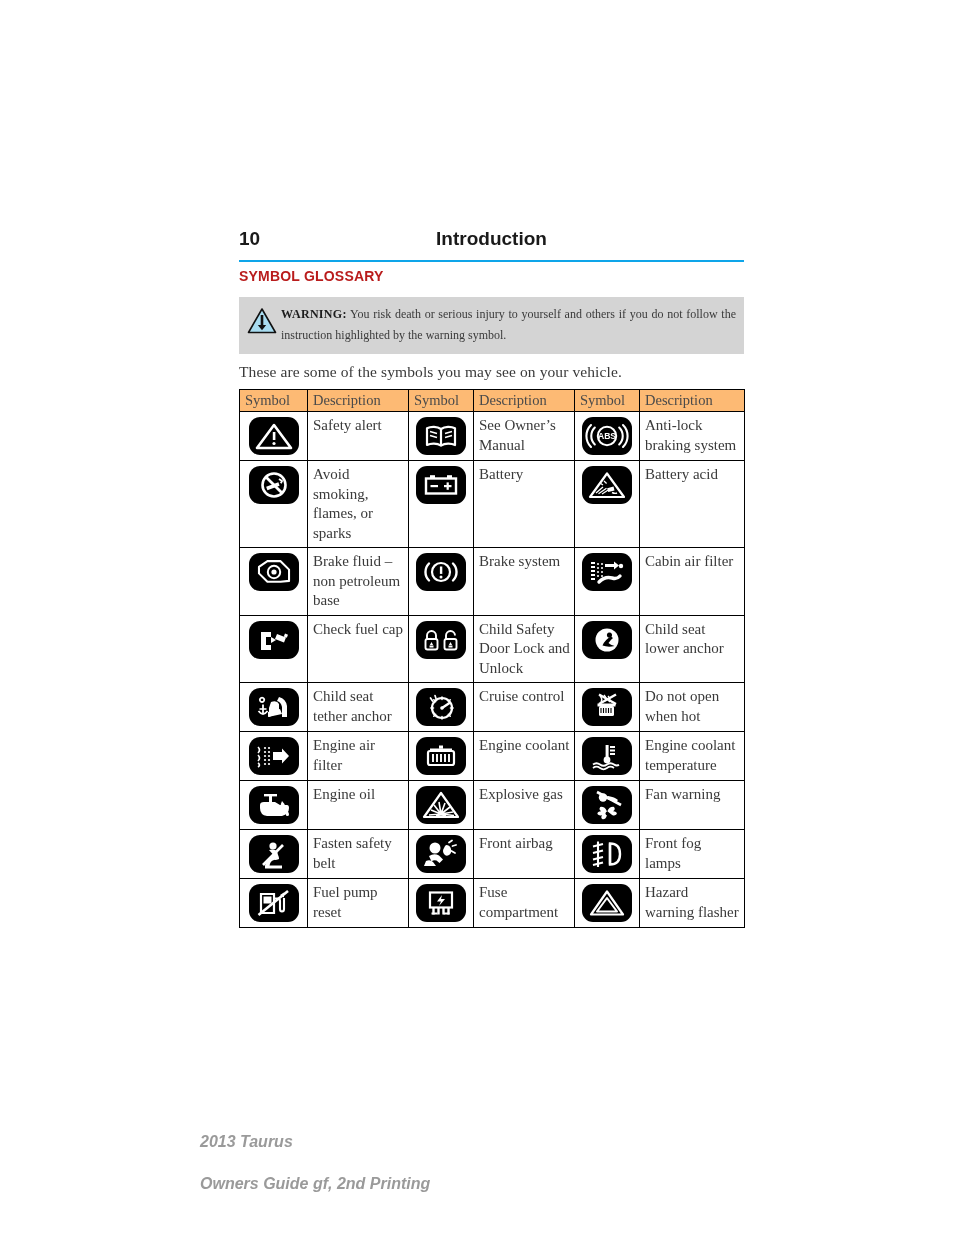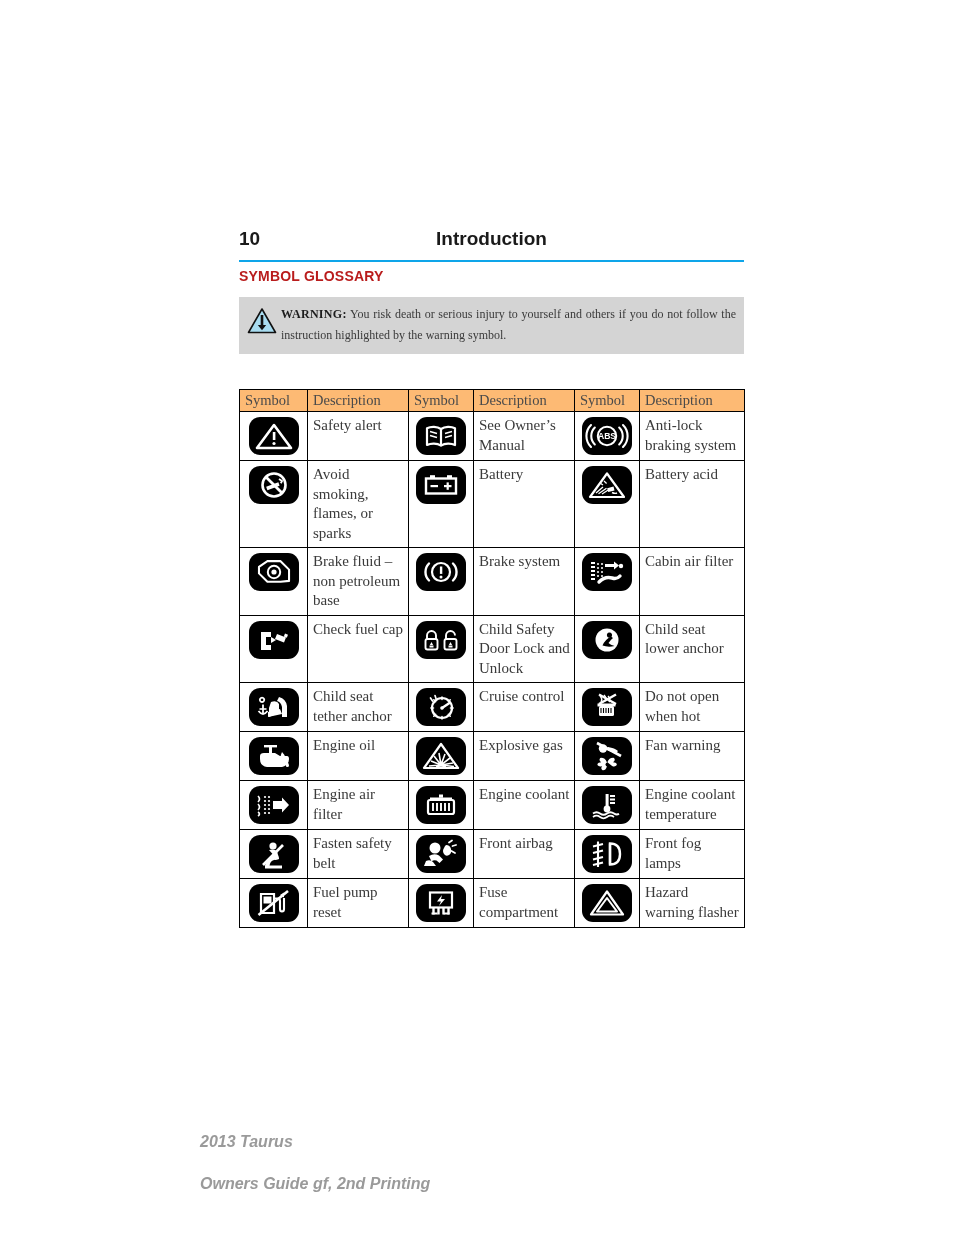--- a/index.html
+++ b/index.html
@@ -184,20 +184,21 @@
 
   <div class="warn-box">
     <svg class="warn-tri" viewBox="0 0 30 27">
       <polygon points="15,2 28.5,25.5 1.5,25.5" fill="#a8dcf0" stroke="#111111" stroke-width="1.6" stroke-linejoin="round"></polygon>
       <rect x="13.7" y="8" width="2.6" height="10" fill="#111111"></rect>
       <polygon points="10.8,18 19.2,18 15,23.2" fill="#111111"></polygon>
     </svg>
     <span class="warn-label">WARNING:</span><span> You risk death or serious injury to yourself and others if you do not follow the instruction highlighted by the warning symbol.</span>
   </div>
 
+  <div class="intro-line">These are some of the symbols you may see on your vehicle.</div>
 
   <table class="glossary">
     <colgroup>
       <col class="col-sym">
         <col class="col-desc-a">
       <col class="col-sym-b">
         <col class="col-desc-b">
       <col class="col-sym-c">
         <col class="col-desc-c">
     </colgroup>
@@ -332,45 +333,20 @@
                 <rect x="17" y="18" width="15" height="10" rx="1.5" fill="#fff"></rect>
                 <rect x="15.5" y="15.5" width="18" height="3" fill="#fff"></rect>
                 <path d="M19 20 v5 M21.5 20 v5 M24 20 v5 M26.5 20 v5 M29 20 v5" stroke="#000" stroke-width="1.1"></path>
                 <line x1="17" y1="16" x2="34" y2="6.5" stroke="#fff" stroke-width="2.4"></line>
                 <line x1="17" y1="6.5" x2="34" y2="16" stroke="#fff" stroke-width="2.4"></line>
               </svg></span></td>
           <td class="desc-cell">Do not open when hot</td>
         </tr>
         <tr>
           <td class="sym-cell"><span class="icon-box"><svg width="50" height="38" viewBox="0 0 50 38">
-                <path d="M11 19 q0 -3 4 -3 h11 l5 3 h7 q2 0 2 3 q0 6 -7 8 h-15 q-7 -1 -7 -8 z" fill="#fff"></path>
-                <rect x="20" y="9.5" width="3" height="7" fill="#fff"></rect>
-                <rect x="15" y="8" width="13" height="2.4" fill="#fff"></rect>
-                <path d="M33 15 q3 3 3 5 q0 2 -2.2 2 q-2.2 0 -2.2 -2 q0 -2 1.4 -5 z" fill="#fff"></path>
-                <path d="M38 24 q2 3 2 4.4 q0 1.6 -1.6 1.6 q-1.6 0 -1.6 -1.6 q0 -1.4 1.2 -4.4 z" fill="#fff"></path>
-              </svg></span></td>
-          <td class="desc-cell">Engine oil</td>
-          <td class="sym-cell"><span class="icon-box"><svg width="50" height="38" viewBox="0 0 50 38">
-                <polygon points="25,7 42,31 8,31" fill="none" stroke="#fff" stroke-width="2.2" stroke-linejoin="round"></polygon>
-                <path d="M25 28 L13 29 M25 28 L15 24 M25 28 L18 19 M25 28 L23 16 M25 28 L29 17 M25 28 L34 21 M25 28 L37 26 M25 28 L38 29.5" stroke="#fff" stroke-width="1.6"></path>
-                <path d="M20 30 q5 -2 10 0" stroke="#fff" stroke-width="1.6" fill="none"></path>
-              </svg></span></td>
-          <td class="desc-cell">Explosive gas</td>
-          <td class="sym-cell"><span class="icon-box"><svg width="50" height="38" viewBox="0 0 50 38">
-                <circle cx="21" cy="11.5" r="4.2" fill="#fff"></circle>
-                <path d="M26 10 q7 1 10 4 l-2.5 3 q-4 -3 -8 -3.5 z" fill="#fff"></path>
-                <line x1="15" y1="6" x2="39" y2="19" stroke="#fff" stroke-width="2.6"></line>
-                <path d="M25 27.5 q-2 -5 -7 -4.5 q-2 2.5 1 4.5 q-4 0 -4 3 q2 2.5 5 1 q-2 3 0.5 4.5 q3 0.5 4.5 -4" fill="#fff" transform="translate(0,-2.4) scale(0.95) translate(1.2,1.5)"></path>
-                <circle cx="25.5" cy="27.5" r="2" fill="#000"></circle>
-                <path d="M25.5 27.5 q2 -5 7 -4.5 q2 2.5 -1 4.5 q4 0 4 3 q-2 2.5 -5 1" fill="#fff" transform="translate(0,-2.4) scale(0.95) translate(1.2,1.5)"></path>
-              </svg></span></td>
-          <td class="desc-cell">Fan warning</td>
-        </tr>
-        <tr>
-          <td class="sym-cell"><span class="icon-box"><svg width="50" height="38" viewBox="0 0 50 38">
                 <path d="M9 10 q3 3 0 6 M9 18 q3 3 0 6 M9 26 q3 2 0 4" stroke="#fff" stroke-width="1.6" fill="none"></path>
                 <g fill="#fff">
                   <circle cx="16" cy="11" r="1.1"></circle>
                   <circle cx="16" cy="15" r="1.1"></circle>
                   <circle cx="16" cy="19" r="1.1"></circle>
                   <circle cx="16" cy="23" r="1.1"></circle>
                   <circle cx="16" cy="27" r="1.1"></circle>
                   <circle cx="20" cy="11" r="1.1"></circle>
                   <circle cx="20" cy="15" r="1.1"></circle>
                   <circle cx="20" cy="19" r="1.1"></circle>
@@ -391,20 +367,45 @@
                 <rect x="23.6" y="8" width="3" height="14" fill="#fff"></rect>
                 <circle cx="25" cy="23" r="3.4" fill="#fff"></circle>
                 <path d="M28 10 h5 M28 13.5 h5 M28 17 h5" stroke="#fff" stroke-width="1.8"></path>
                 <path d="M11 27.5 q3.5 -2.6 7 0 q3.5 2.6 7 0 q3.5 -2.6 7 0 q2.5 1.8 5 0.4" stroke="#fff" stroke-width="1.9" fill="none"></path>
                 <path d="M11 31 q3.5 -2.6 7 0 q3.5 2.6 7 0 q3.5 -2.6 7 0" stroke="#fff" stroke-width="1.7" fill="none"></path>
               </svg></span></td>
           <td class="desc-cell">Engine coolant temperature</td>
         </tr>
         <tr>
           <td class="sym-cell"><span class="icon-box"><svg width="50" height="38" viewBox="0 0 50 38">
+                <path d="M11 19 q0 -3 4 -3 h11 l5 3 h7 q2 0 2 3 q0 6 -7 8 h-15 q-7 -1 -7 -8 z" fill="#fff"></path>
+                <rect x="20" y="9.5" width="3" height="7" fill="#fff"></rect>
+                <rect x="15" y="8" width="13" height="2.4" fill="#fff"></rect>
+                <path d="M33 15 q3 3 3 5 q0 2 -2.2 2 q-2.2 0 -2.2 -2 q0 -2 1.4 -5 z" fill="#fff"></path>
+                <path d="M38 24 q2 3 2 4.4 q0 1.6 -1.6 1.6 q-1.6 0 -1.6 -1.6 q0 -1.4 1.2 -4.4 z" fill="#fff"></path>
+              </svg></span></td>
+          <td class="desc-cell">Engine oil</td>
+          <td class="sym-cell"><span class="icon-box"><svg width="50" height="38" viewBox="0 0 50 38">
+                <polygon points="25,7 42,31 8,31" fill="none" stroke="#fff" stroke-width="2.2" stroke-linejoin="round"></polygon>
+                <path d="M25 28 L13 29 M25 28 L15 24 M25 28 L18 19 M25 28 L23 16 M25 28 L29 17 M25 28 L34 21 M25 28 L37 26 M25 28 L38 29.5" stroke="#fff" stroke-width="1.6"></path>
+                <path d="M20 30 q5 -2 10 0" stroke="#fff" stroke-width="1.6" fill="none"></path>
+              </svg></span></td>
+          <td class="desc-cell">Explosive gas</td>
+          <td class="sym-cell"><span class="icon-box"><svg width="50" height="38" viewBox="0 0 50 38">
+                <circle cx="21" cy="11.5" r="4.2" fill="#fff"></circle>
+                <path d="M26 10 q7 1 10 4 l-2.5 3 q-4 -3 -8 -3.5 z" fill="#fff"></path>
+                <line x1="15" y1="6" x2="39" y2="19" stroke="#fff" stroke-width="2.6"></line>
+                <path d="M25 27.5 q-2 -5 -7 -4.5 q-2 2.5 1 4.5 q-4 0 -4 3 q2 2.5 5 1 q-2 3 0.5 4.5 q3 0.5 4.5 -4" fill="#fff" transform="translate(0,-2.4) scale(0.95) translate(1.2,1.5)"></path>
+                <circle cx="25.5" cy="27.5" r="2" fill="#000"></circle>
+                <path d="M25.5 27.5 q2 -5 7 -4.5 q2 2.5 -1 4.5 q4 0 4 3 q-2 2.5 -5 1" fill="#fff" transform="translate(0,-2.4) scale(0.95) translate(1.2,1.5)"></path>
+              </svg></span></td>
+          <td class="desc-cell">Fan warning</td>
+        </tr>
+        <tr>
+          <td class="sym-cell"><span class="icon-box"><svg width="50" height="38" viewBox="0 0 50 38">
                 <circle cx="24" cy="11" r="3.6" fill="#fff"></circle>
                 <path d="M20 15 q5 -1.5 8 1 l2 8 l-4 1 l-1.5 -5 z" fill="#fff"></path>
                 <path d="M16 31 q1 -8 8 -10 l5 -1 l1 4 l-5 1 q-4 1 -4.5 6 z" fill="#fff"></path>
                 <path d="M16 30.5 h17 v3 h-17 z" fill="#fff"></path>
                 <line x1="14" y1="30" x2="34" y2="10" stroke="#fff" stroke-width="2.6"></line>
               </svg></span></td>
           <td class="desc-cell">Fasten safety belt</td>
           <td class="sym-cell"><span class="icon-box"><svg width="50" height="38" viewBox="0 0 50 38">
                 <circle cx="19" cy="13" r="5.5" fill="#fff"></circle>
                 <path d="M13 21 q5 -3 10 -0.5 l4 4 l-3.5 3.5 l-3 -2.5 q-3 -1 -5 1 z" fill="#fff"></path>

